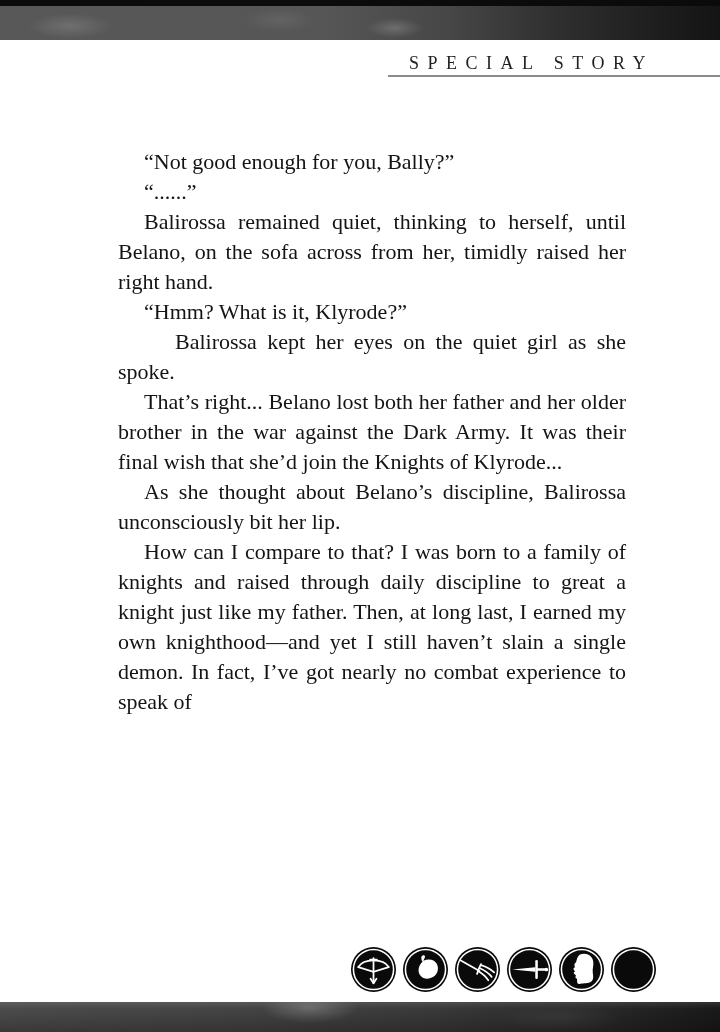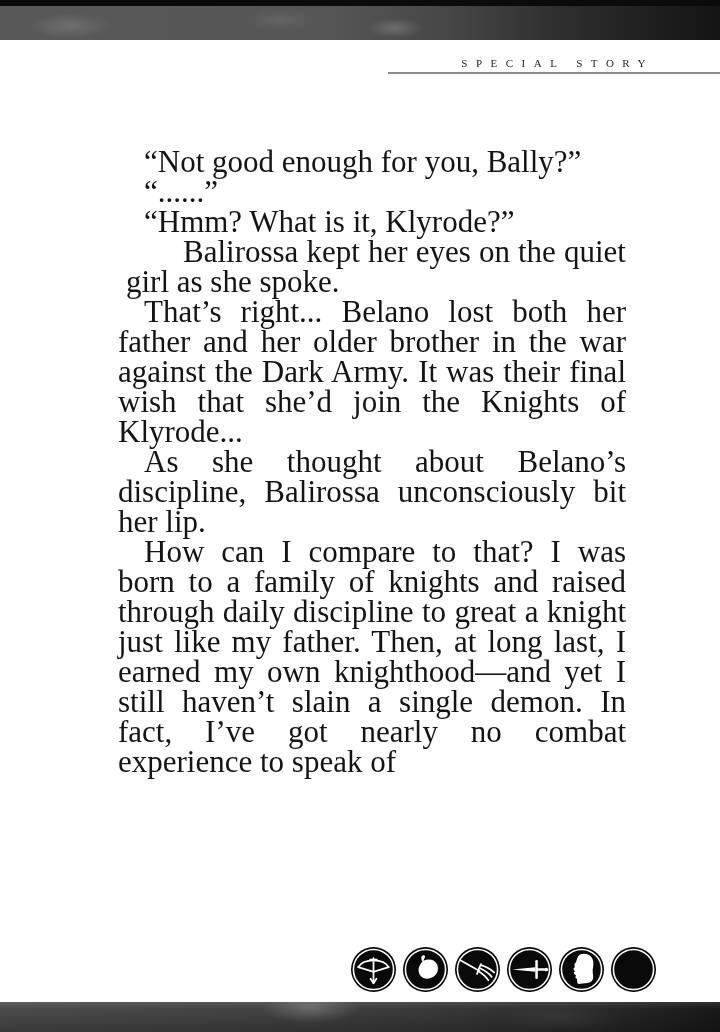--- a/index.html
+++ b/index.html
@@ -25,40 +25,40 @@
   
   .section-heading-wrap {
     position: absolute; top: 53px; left: 388px; right: 0;
     border-bottom: 2px solid #8c8c8c;
     text-align: right;
     padding-bottom: 1px;
   }
   .section-heading {
     display: inline-block;
     margin: 0 66px 0 8px;
-    font-size: 11px;
+    font-size: 18px;
     font-weight: normal;
     letter-spacing: 8.5px;
     color: #1f1f1f;
     white-space: nowrap;
   }
 
   
   .page-text {
     position: absolute; top: 147px; left: 118px; width: 508px;
     color: #141414;
-    font-size: 31px;
+    font-size: 22px;
     line-height: 30px;
   }
   .page-text p {
     margin: 0;
     text-align: justify;
     text-indent: 26px;
   }
-  .page-text p.indent-lg { text-indent: 57px; margin-left: 8px; }
+  .page-text p.indent-lg { text-indent: 57px; }
   .page-text p.italic { }
 
   
   .glyph-row {
     position: absolute; top: 946px; right: 63px;
     display: flex; gap: 5px;
   }
   .glyph { width: 47px; height: 47px; }
   .glyph svg { display: block; }
 
@@ -77,20 +77,21 @@
 
 <div class="top-banner"></div>
 
 <div class="section-heading-wrap">
   <h1 class="section-heading">SPECIAL STORY</h1>
 </div>
 
 <div class="page-text">
   <p>“Not good enough for you, Bally?”</p>
   <p>“......”</p>
+  <p>Balirossa remained quiet, thinking to herself, until Belano, on the sofa across from her, timidly raised her right hand.</p>
   <p>“Hmm? What is it, Klyrode?”</p>
   <p class="indent-lg">Balirossa kept her eyes on the quiet girl as she spoke.</p>
   <p class="italic">That’s right... Belano lost both her father and her older brother in the war against the Dark Army. It was their final wish that she’d join the Knights of Klyrode...</p>
   <p class="italic">As she thought about Belano’s discipline, Balirossa unconsciously bit her lip.</p>
   <p class="italic">How can I compare to that? I was born to a family of knights and raised through daily discipline to great a knight just like my father. Then, at long last, I earned my own knighthood—and yet I still haven’t slain a single demon. In fact, I’ve got nearly no combat experience to speak of</p>
 </div>
 
 <div class="glyph-row">
 
   <span class="glyph" aria-label="bow-and-arrow">

